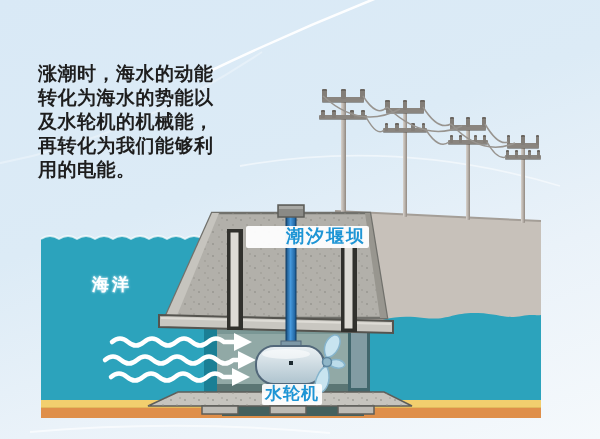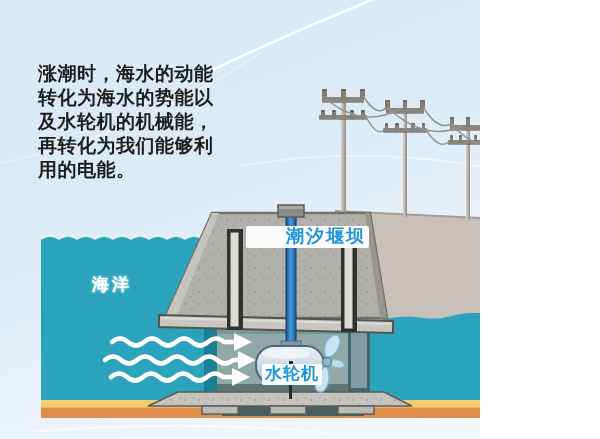--- a/index.html
+++ b/index.html
@@ -1,35 +1,35 @@
 <!DOCTYPE html>
 <html><head>
 <meta charset="utf-8">
 <style>
   html,body{margin:0;padding:0;background:#fff;}
   #stage{
-    position:relative;width:480px;height:439px;overflow:hidden;
+    position:relative;width:600px;height:439px;overflow:hidden;
     font-family:"Liberation Sans","DejaVu Sans",sans-serif;
     background:linear-gradient(160deg,#d9e9f6 0%,#dcebf6 40%,#eaf2f9 68%,#f5f9fc 100%);
   }
   #stage svg{position:absolute;left:0;top:0;}
   .abs{position:absolute;}
   
   #intro{
     left:38px;top:62px;width:215px;
     font-size:19px;line-height:24px;font-weight:bold;color:#1e1e1e;
     letter-spacing:.5px;white-space:pre-line;
   }
   
   .tag{
     background:rgba(255,255,255,.95);color:#1e95d5;font-weight:bold;
     border-radius:2px;padding:1px 3px;line-height:1.1;white-space:nowrap;
   }
   #label-dam{left:246px;top:226px;font-size:18px;letter-spacing:2px;padding-left:40px;}
-  #label-turbine{left:262px;top:364px;font-size:17px;letter-spacing:1px;}
+  #label-turbine{left:262px;top:384px;font-size:17px;letter-spacing:1px;}
   #label-ocean{
     left:92px;top:273px;font-size:17px;font-weight:bold;color:#fff;letter-spacing:3px;
     text-shadow:0 0 2px #b5e2ee,0 0 3px #b5e2ee;
     text-align:right;
   }
   
   .post{position:absolute;background:linear-gradient(90deg,#d8d3cd,#b5aea7 55%,#8f8881);border-radius:1px;}
   .arm{position:absolute;background:#8a857f;border-radius:1px;box-shadow:0 1px 0 rgba(90,85,80,.55);}
   .stud{position:absolute;background:#837e78;border-top:2px solid #6b6660;border-radius:1px;}
 </style>

